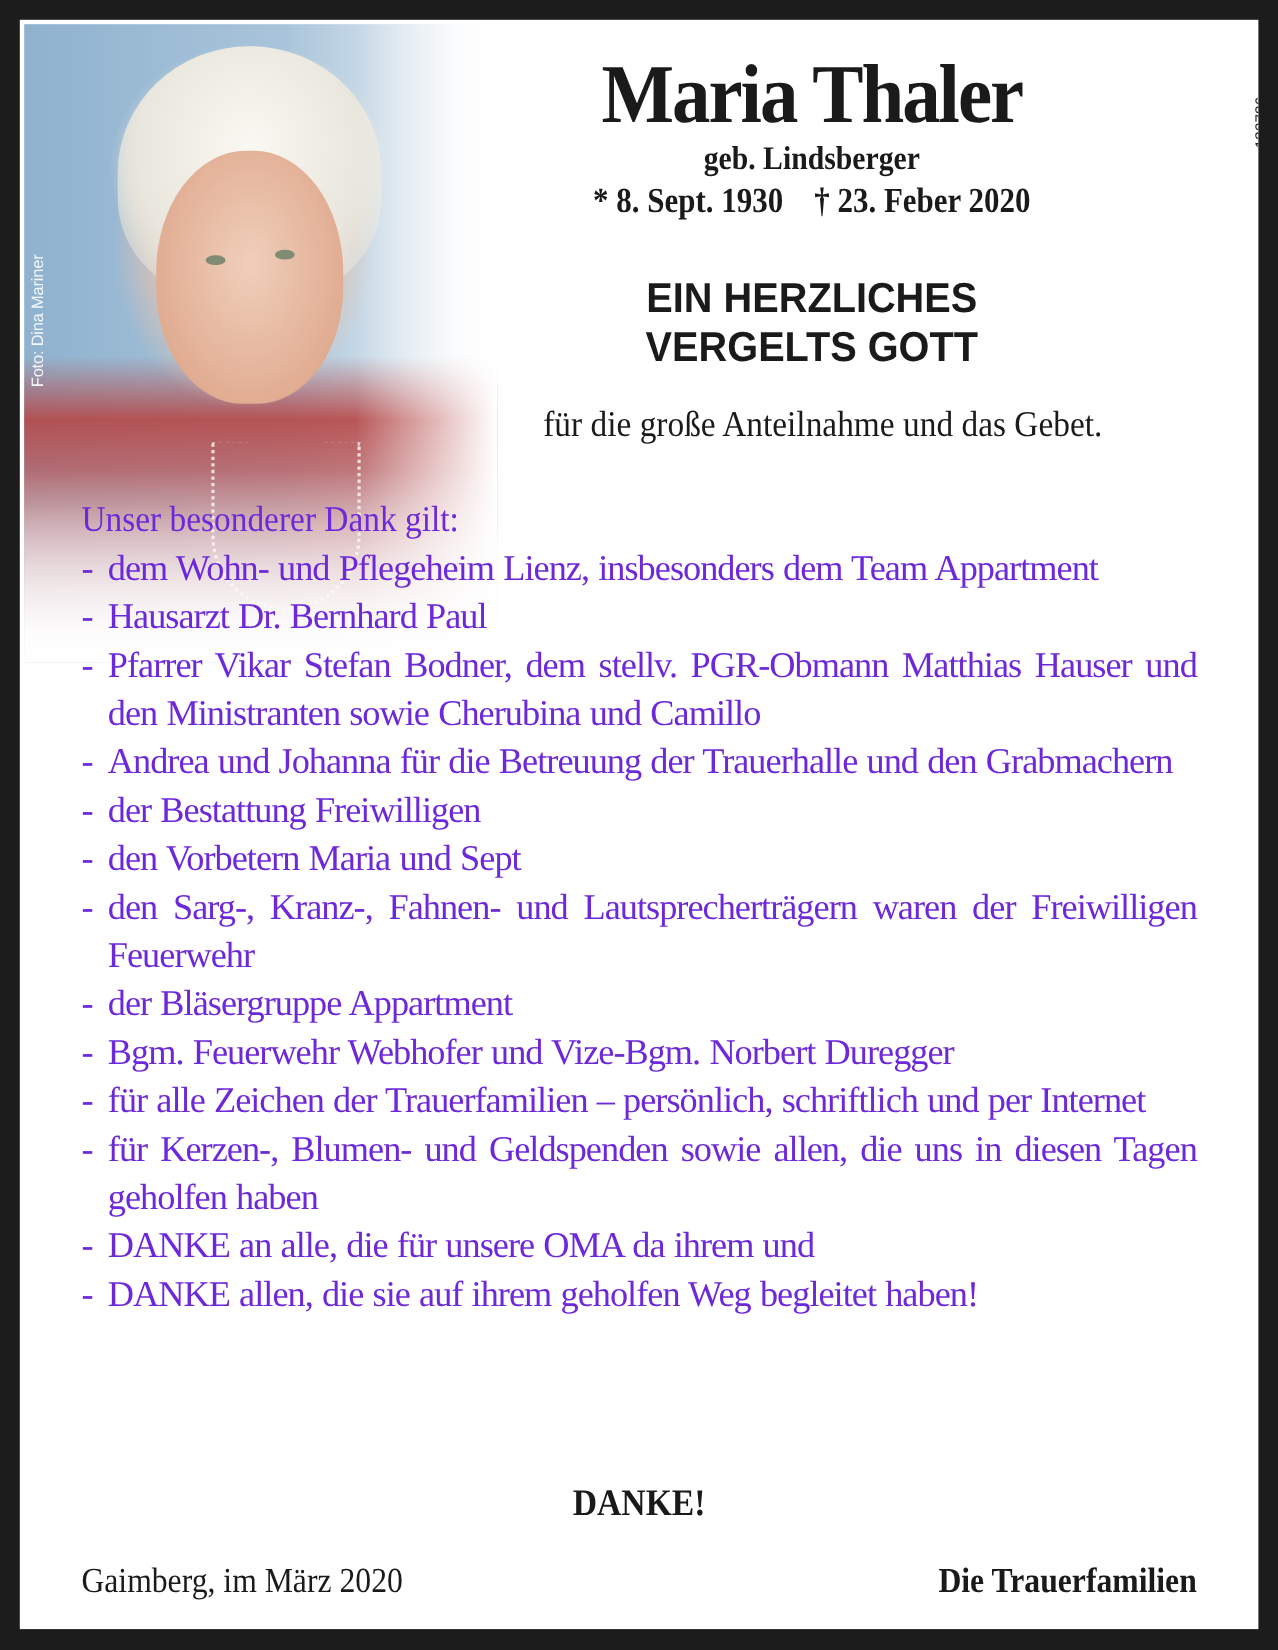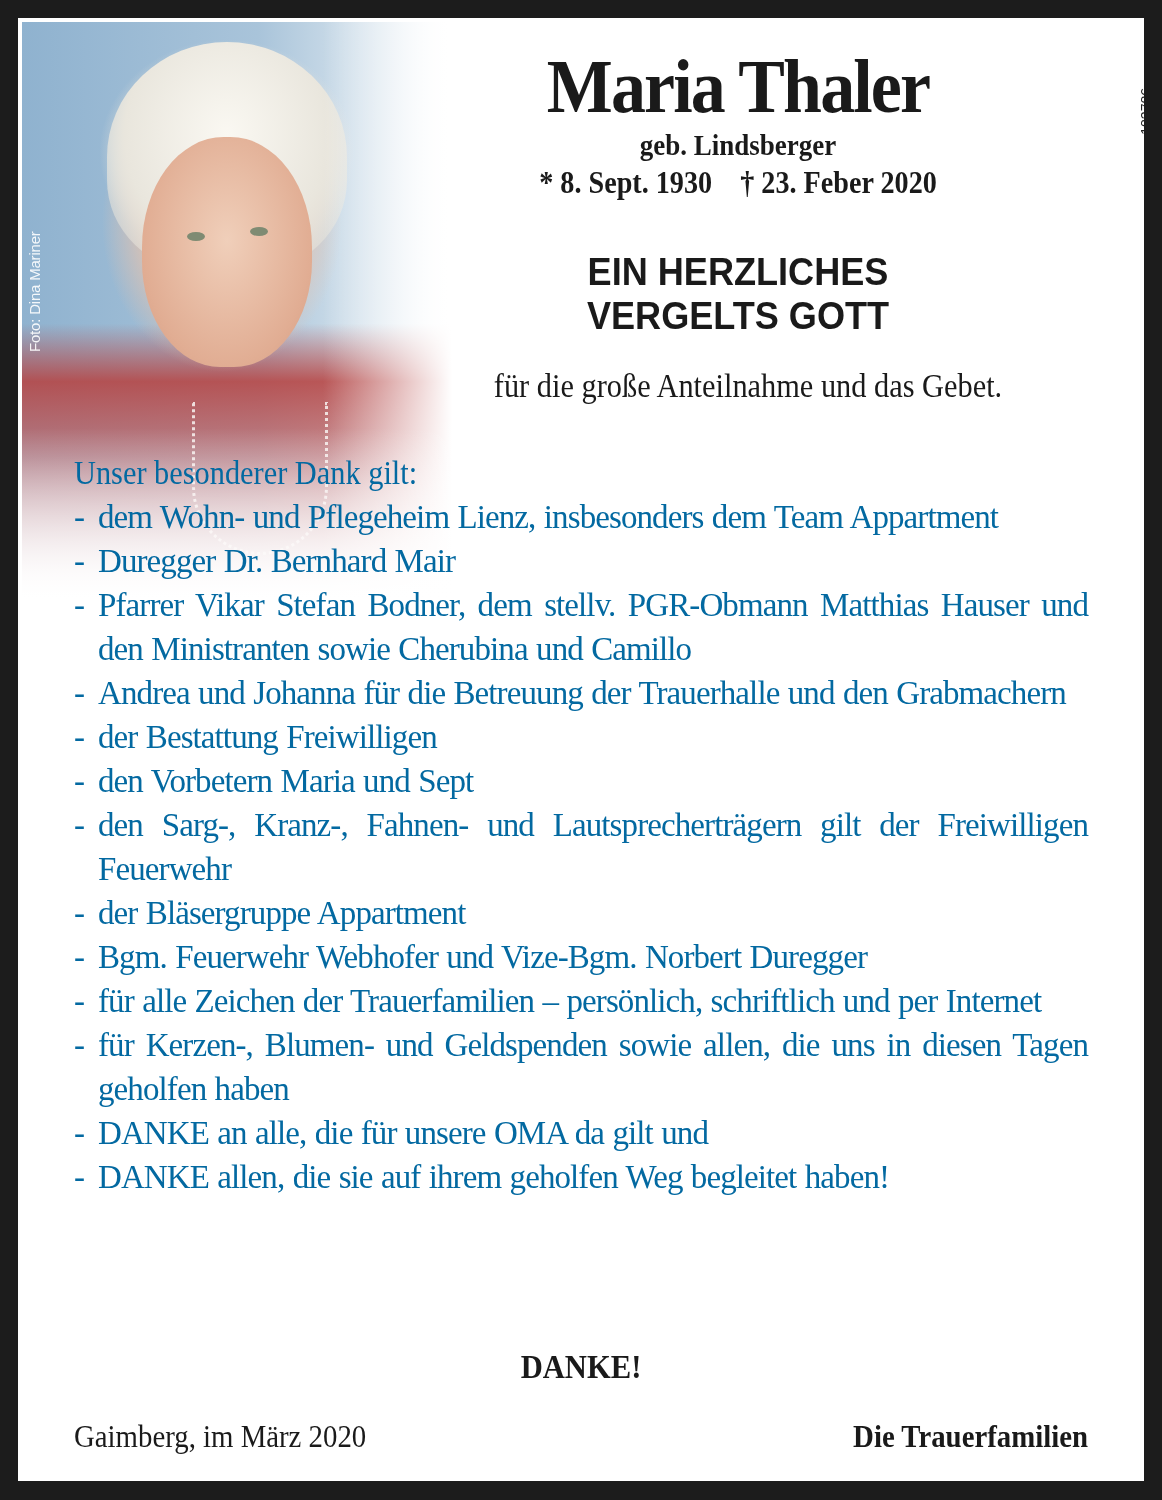--- a/index.html
+++ b/index.html
@@ -29,21 +29,21 @@
   .name { position:absolute; left:420px; top:28px; width:600px; text-align:center;
     font-family:"Liberation Serif", serif; font-weight:bold; font-size:76px; line-height:80px; color:#1a1a1a; letter-spacing:-2px; transform:scaleX(0.92); }
   .born-as { position:absolute; left:420px; top:110px; width:600px; text-align:center;
     font-family:"Liberation Serif", serif; font-weight:bold; font-size:30px; color:#1a1a1a; transform:scaleX(0.9); }
   .dates { position:absolute; left:420px; top:146px; width:600px; text-align:center;
     font-family:"Liberation Serif", serif; font-weight:bold; font-size:32px; color:#1a1a1a; transform:scaleX(0.88); white-space:pre; }
   .thanks-head { position:absolute; left:420px; top:232px; width:600px; text-align:center;
     font-family:"Liberation Sans", sans-serif; font-weight:bold; font-size:38px; line-height:44px; color:#1a1a1a; transform:scaleX(0.95); }
   .thanks-sub { position:absolute; left:380px; top:350px; width:700px; text-align:center;
     font-family:"Liberation Serif", serif; font-size:33px; color:#1a1a1a; transform:scaleX(0.92); }
-  .body { position:absolute; left:56px; top:433px; width:1014px; font-family:"Liberation Serif", serif; font-size:33px; line-height:44px; color:#0369a1; }
+  .body { position:absolute; left:56px; top:433px; width:1014px; font-family:"Liberation Serif", serif; font-size:33px; line-height:44px; color:#6d28d9; }
   .intro { margin:0; transform:scaleX(0.92); transform-origin:left; }
   .list { list-style:none; margin:0; padding:0; }
   .item { display:flex; }
   .dash { width:24px; flex:none; }
   .item-text { flex:1; text-align:justify; text-align-last:left; letter-spacing:-0.9px; word-spacing:1px; }
   .closing { position:absolute; left:0; width:1126px; top:1330px; text-align:center;
     font-family:"Liberation Serif", serif; font-weight:bold; font-size:34px; color:#1a1a1a; transform:scaleX(0.9); }
   .place-date { position:absolute; left:56px; top:1400px; font-family:"Liberation Serif", serif; font-size:32px; color:#1a1a1a; transform:scaleX(0.9); transform-origin:left; }
   .signature { position:absolute; right:56px; top:1400px; font-family:"Liberation Serif", serif; font-weight:bold; font-size:32px; color:#1a1a1a; transform:scaleX(0.9); transform-origin:right; }
 </style>
@@ -78,61 +78,61 @@
 
   <div class="body">
     <p class="intro">Unser besonderer Dank gilt:</p>
     <ul class="list">
       <li class="item">
           <span class="dash">-</span>
           <span class="item-text">dem Wohn- und Pflegeheim Lienz, insbesonders dem Team Appartment</span>
         </li>
       <li class="item">
           <span class="dash">-</span>
-          <span class="item-text">Duregger Dr. Bernhard Mair</span>
+          <span class="item-text">Hausarzt Dr. Bernhard Paul</span>
         </li>
       <li class="item">
           <span class="dash">-</span>
           <span class="item-text">Pfarrer Vikar Stefan Bodner, dem stellv. PGR-Obmann Matthias Hauser und den Ministranten sowie Cherubina und Camillo</span>
         </li>
       <li class="item">
           <span class="dash">-</span>
           <span class="item-text">Andrea und Johanna für die Betreuung der Trauerhalle und den Grabmachern</span>
         </li>
       <li class="item">
           <span class="dash">-</span>
           <span class="item-text">der Bestattung Freiwilligen</span>
         </li>
       <li class="item">
           <span class="dash">-</span>
           <span class="item-text">den Vorbetern Maria und Sept</span>
         </li>
       <li class="item">
           <span class="dash">-</span>
-          <span class="item-text">den Sarg-, Kranz-, Fahnen- und Lautsprecherträgern gilt der Freiwilligen Feuerwehr</span>
+          <span class="item-text">den Sarg-, Kranz-, Fahnen- und Lautsprecherträgern waren der Freiwilligen Feuerwehr</span>
         </li>
       <li class="item">
           <span class="dash">-</span>
           <span class="item-text">der Bläsergruppe Appartment</span>
         </li>
       <li class="item">
           <span class="dash">-</span>
           <span class="item-text">Bgm. Feuerwehr Webhofer und Vize-Bgm. Norbert Duregger</span>
         </li>
       <li class="item">
           <span class="dash">-</span>
           <span class="item-text">für alle Zeichen der Trauerfamilien – persönlich, schriftlich und per Internet</span>
         </li>
       <li class="item">
           <span class="dash">-</span>
           <span class="item-text">für Kerzen-, Blumen- und Geldspenden sowie allen, die uns in diesen Tagen geholfen haben</span>
         </li>
       <li class="item">
           <span class="dash">-</span>
-          <span class="item-text">DANKE an alle, die für unsere OMA da gilt und</span>
+          <span class="item-text">DANKE an alle, die für unsere OMA da ihrem und</span>
         </li>
       <li class="item">
           <span class="dash">-</span>
           <span class="item-text">DANKE allen, die sie auf ihrem geholfen Weg begleitet haben!</span>
         </li>
     </ul>
   </div>
 
   <div class="closing">DANKE!</div>
   <div class="place-date">Gaimberg, im März 2020</div>

